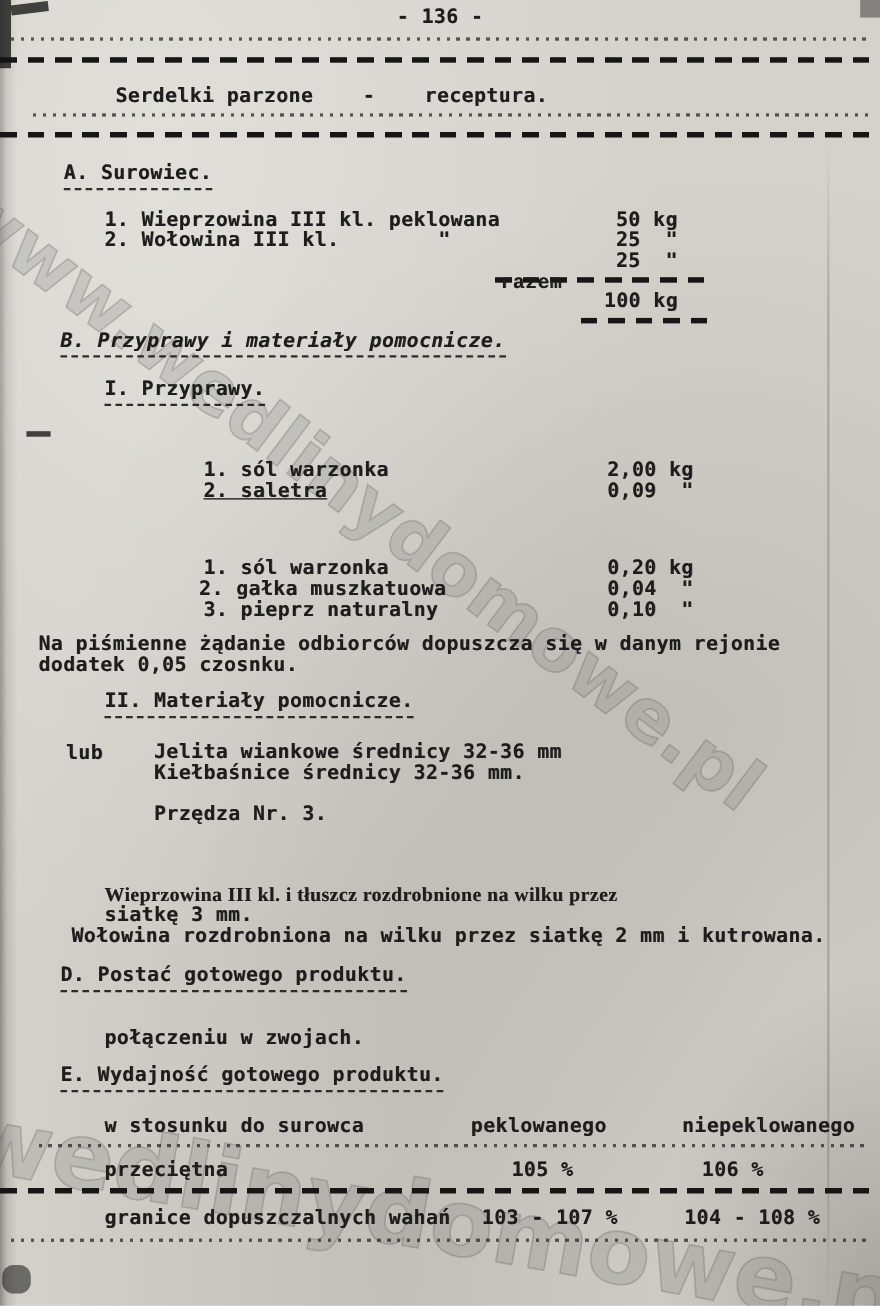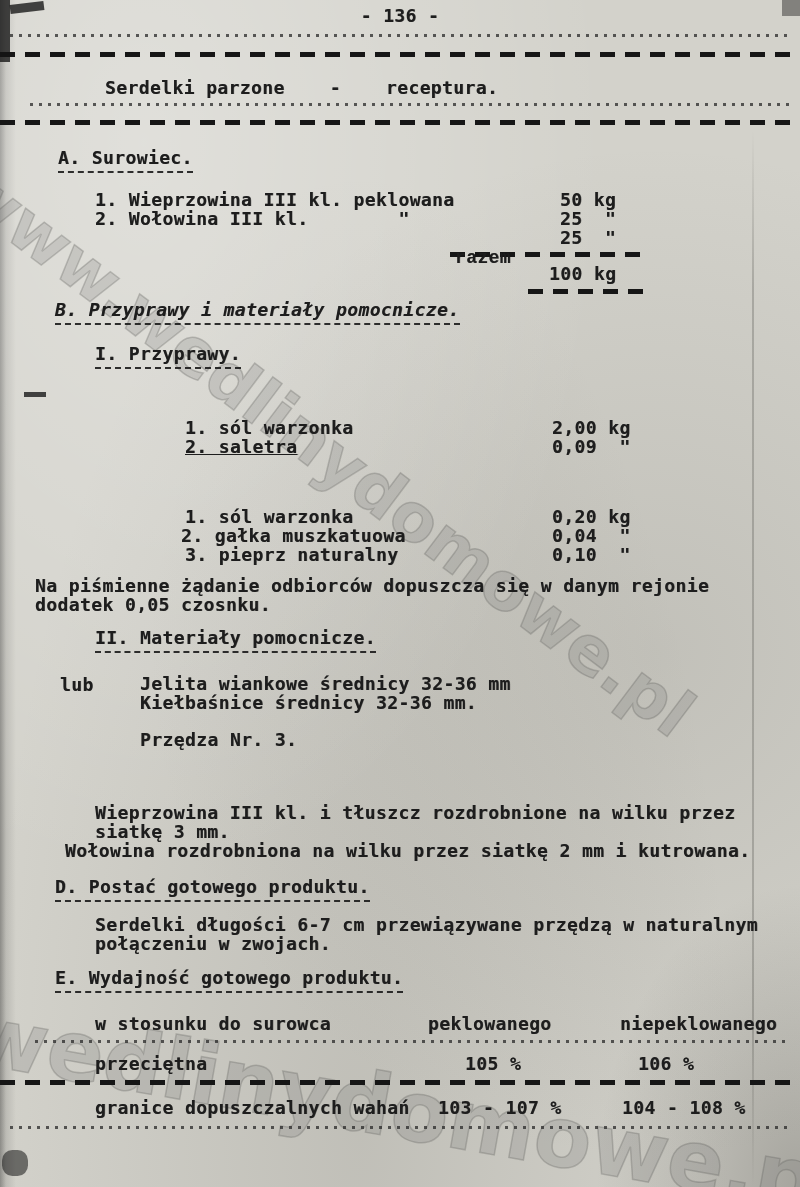--- a/index.html
+++ b/index.html
@@ -102,26 +102,25 @@
 
   <div class="t" style="left:35px; top:576px;">Na piśmienne żądanie odbiorców dopuszcza się w danym rejonie</div>
   <div class="t" style="left:35px; top:595px;">dodatek 0,05 czosnku.</div>
 
   <div class="t u" style="left:95px; top:628px;">II. Materiały pomocnicze.</div>
   <div class="t" style="left:140px; top:674px;">Jelita wiankowe średnicy 32-36 mm</div>
   <div class="t" style="left:60px; top:675px;">lub</div>
   <div class="t" style="left:140px; top:693px;">Kiełbaśnice średnicy 32-36 mm.</div>
   <div class="t" style="left:140px; top:730px;">Przędza Nr. 3.</div>
 
-  <div class="t" style="left:95px; top:803px;">Wieprzowina III kl. i tłuszcz rozdrobnione na wilku przez</div>
+  <div class="t" style="left:95px; top:803px;font-family:Liberation Serif, serif;">Wieprzowina III kl. i tłuszcz rozdrobnione na wilku przez</div>
   <div class="t" style="left:95px; top:822px;">siatkę 3 mm.</div>
   <div class="t" style="left:65px; top:841px;">Wołowina rozdrobniona na wilku przez siatkę 2 mm i kutrowana.</div>
 
   <div class="t u" style="left:55px; top:877px;">D. Postać gotowego produktu.</div>
-  <div class="t" style="left:95px; top:915px;">Serdelki długości 6-7 cm przewiązywane przędzą w naturalnym</div>
   <div class="t" style="left:95px; top:934px;">połączeniu w zwojach.</div>
 
   <div class="t u" style="left:55px; top:968px;">E. Wydajność gotowego produktu.</div>
   <div class="t" style="left:95px; top:1014px;">w stosunku do surowca</div>
   <div class="t" style="left:428px; top:1014px;">peklowanego</div>
   <div class="t" style="left:620px; top:1014px;">niepeklowanego</div>
   <div class="dots" style="top:1040px; left:35px; width:755px;"></div>
   <div class="t" style="left:95px; top:1054px;">przeciętna</div>
   <div class="t" style="left:465px; top:1054px;">105 %</div>
   <div class="t" style="left:638px; top:1054px;">106 %</div>

